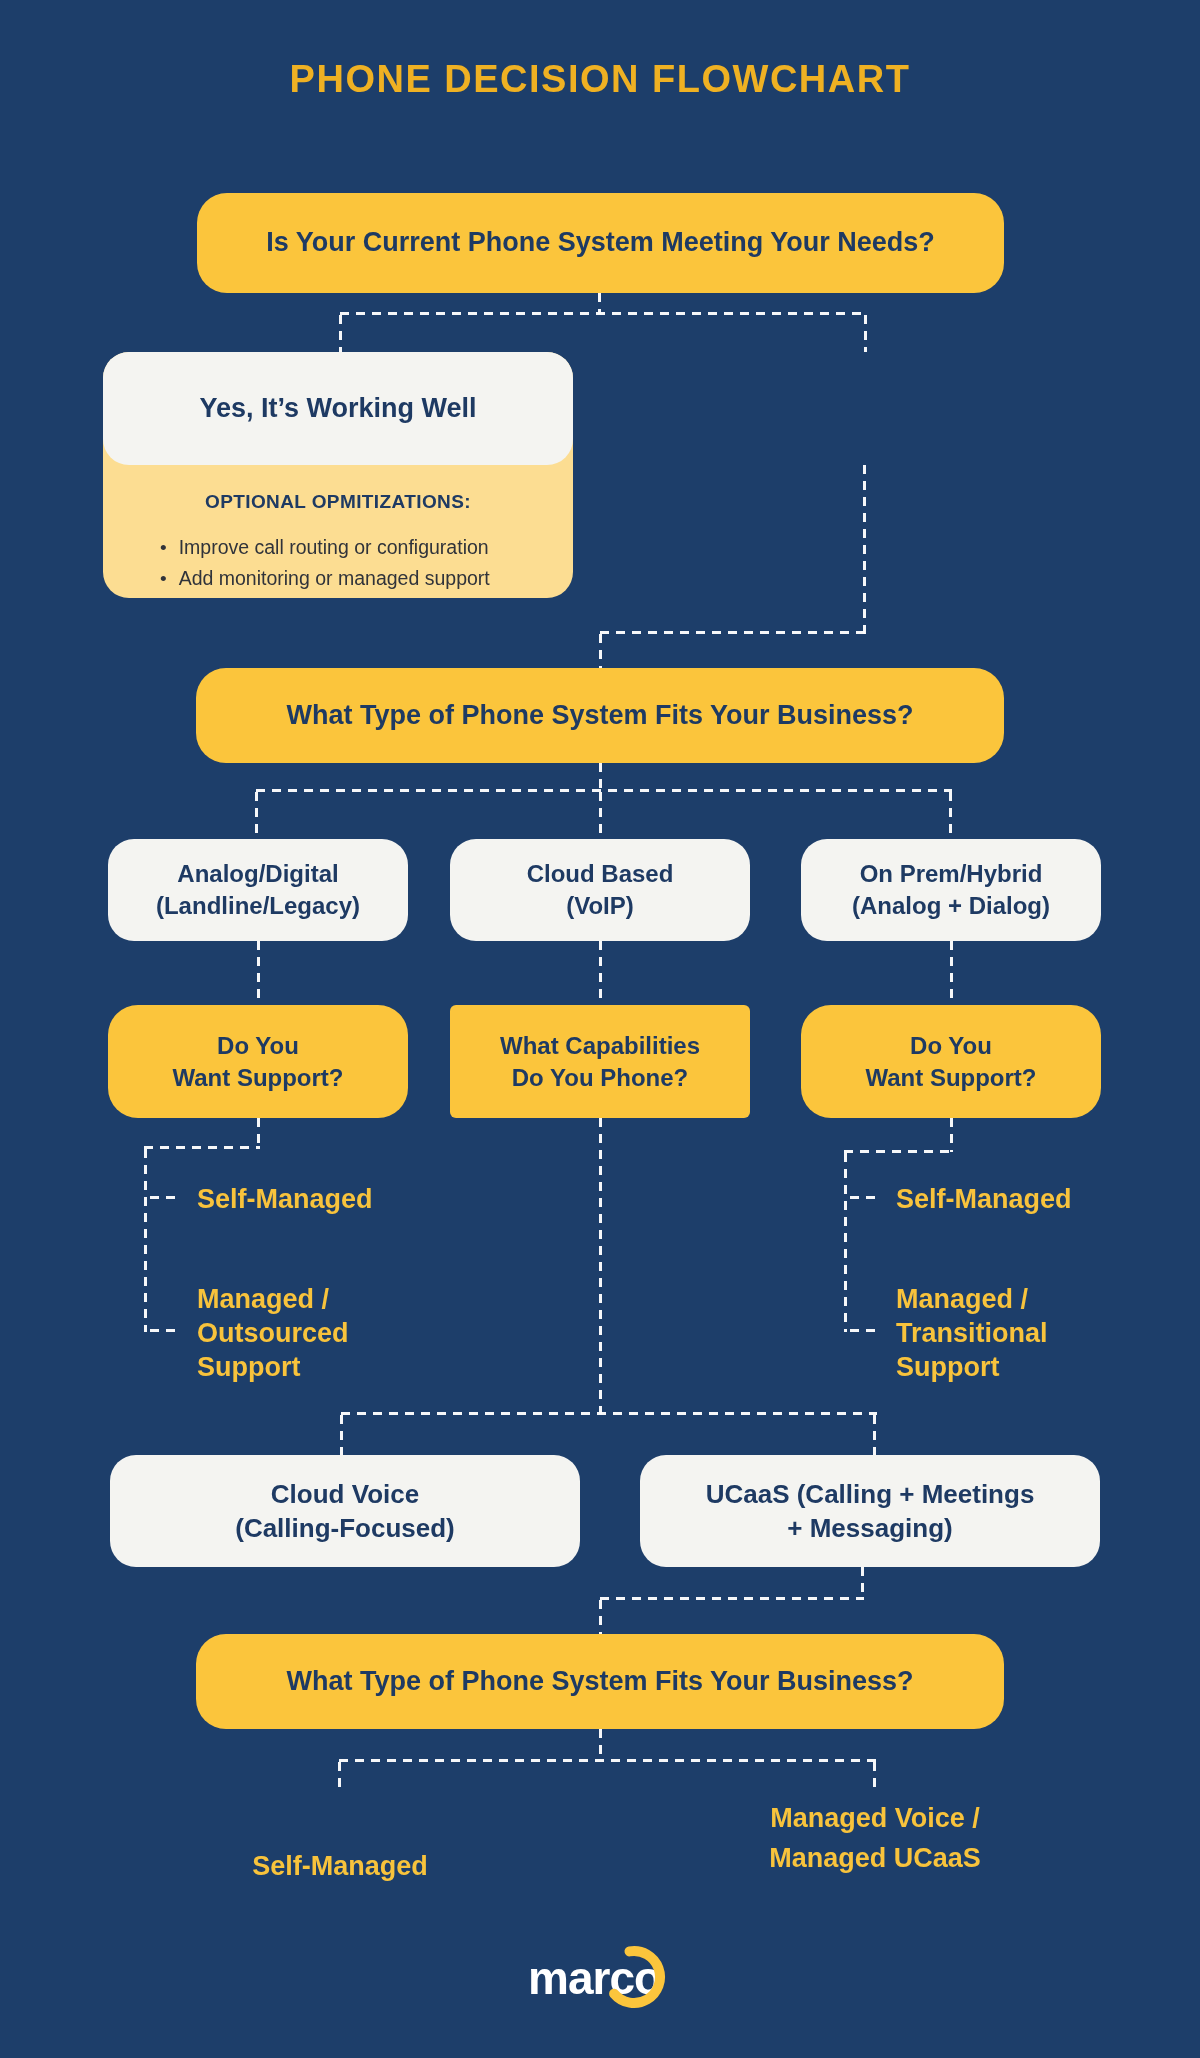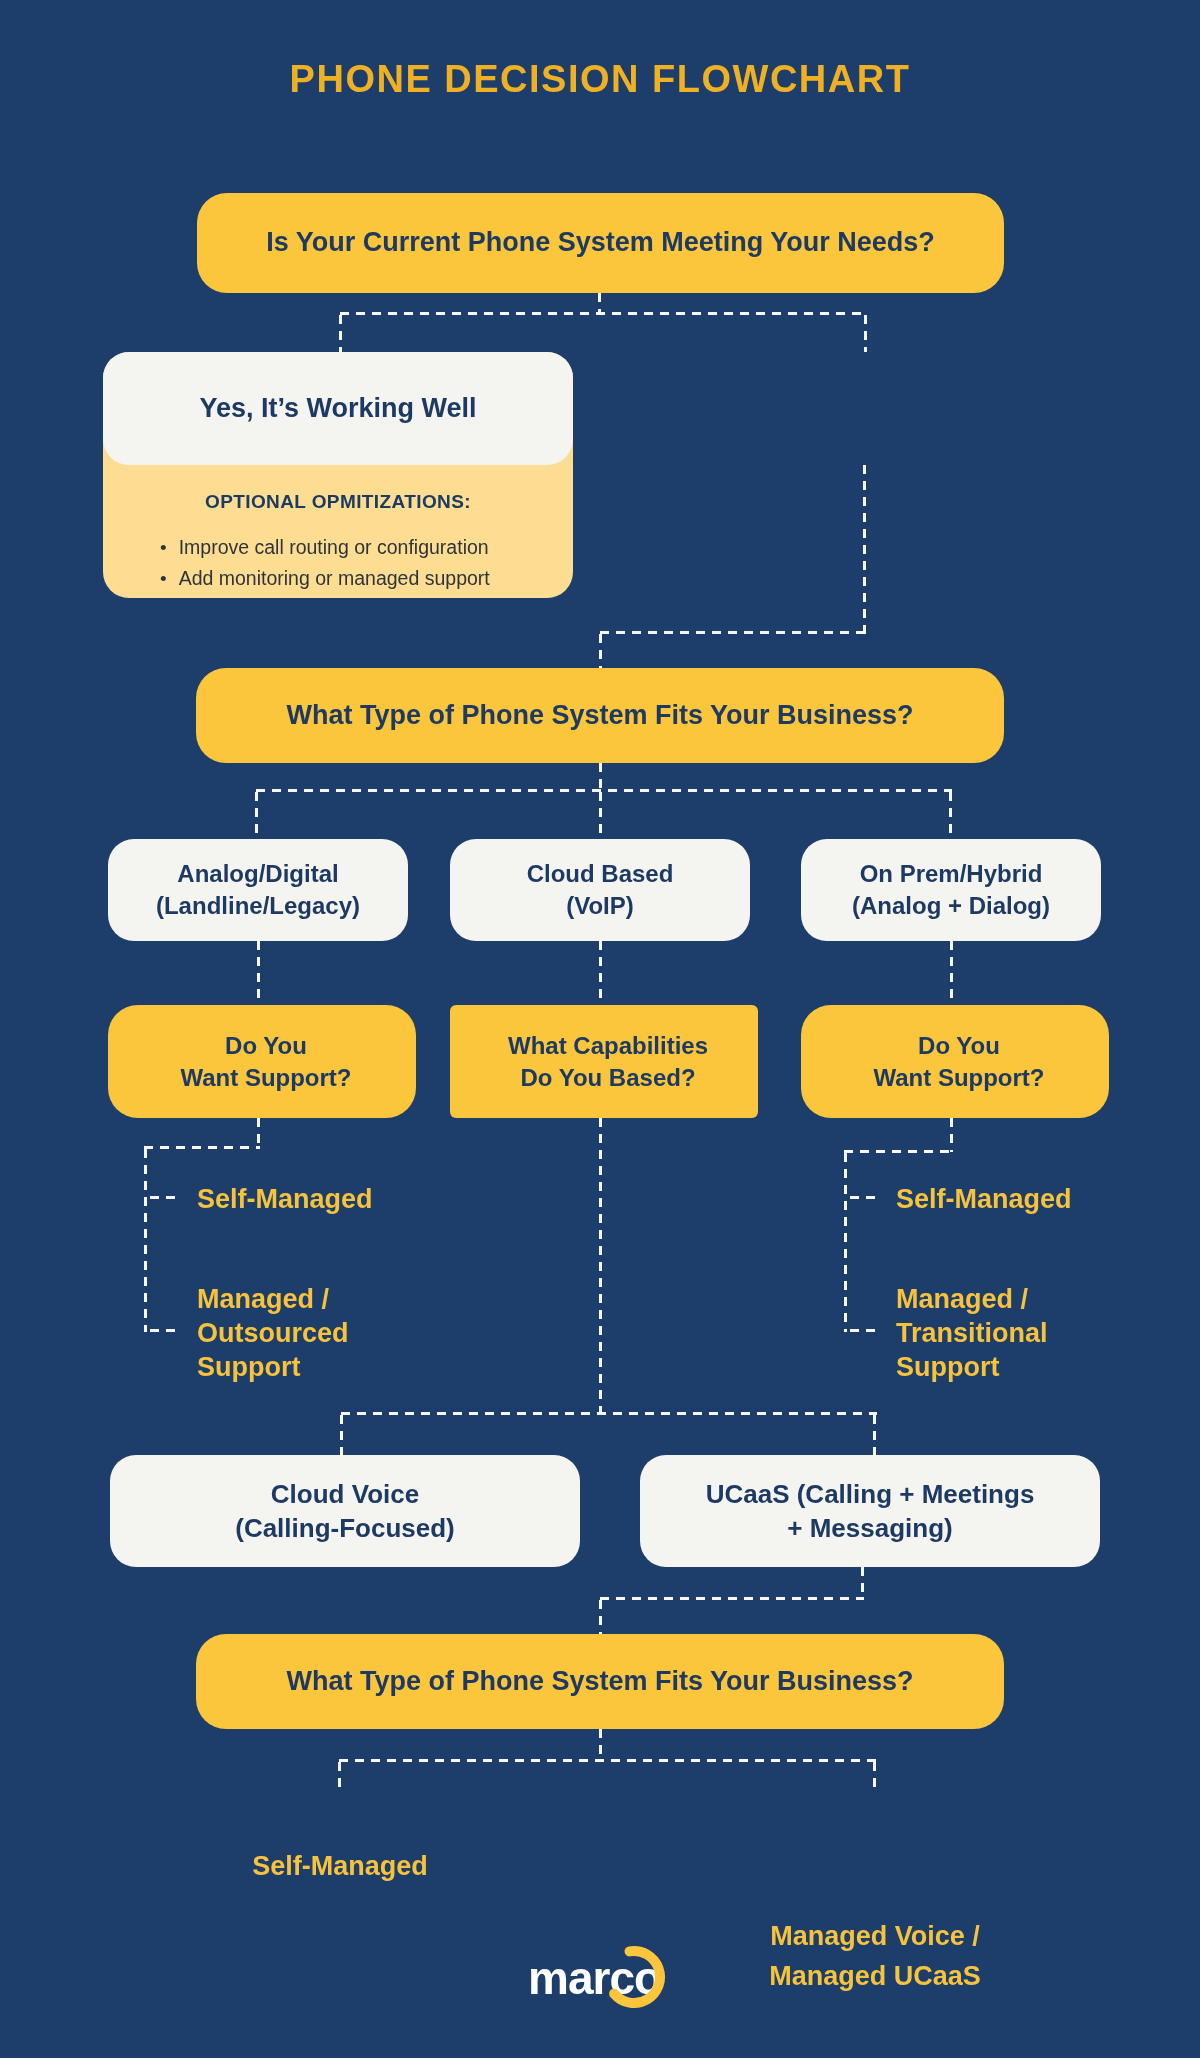--- a/index.html
+++ b/index.html
@@ -22,21 +22,21 @@
     display:flex;flex-direction:column;align-items:center;justify-content:center;
     text-align:center;
     color:#1E3A63;font-weight:700;
     line-height:1.32;
   }
   .box-yellow{background:#FBC53C;border-radius:30px;}
   .box-white{background:#F4F4F1;border-radius:26px;}
   .q-box{font-size:27px;}
   .ans-box{font-size:27px;}
   .type-box{font-size:24px;}
-  .support-box{font-size:24px;padding-left:8px;}
+  .support-box{font-size:24px;}
   .outcome-box{font-size:26px;}
   .pale-panel{
     position:absolute;background:#FCDD92;border-radius:26px;
   }
   .opt-heading{
     position:absolute;text-align:center;
     font-size:19px;font-weight:800;letter-spacing:.4px;
     color:#1E3A63;
   }
   .opt-list{
@@ -123,21 +123,21 @@
   <div class="dash-v" style="left:257px;top:941px;height:64px;"></div>
   <div class="dash-v" style="left:599px;top:941px;height:64px;"></div>
   <div class="dash-v" style="left:950px;top:941px;height:64px;"></div>
 
   <div class="box box-yellow support-box" style="left:108px;top:1005px;width:300px;height:113px;">
     <div>Do You</div>
     <div>Want Support?</div>
   </div>
   <div class="box box-yellow support-box" style="left:450px;top:1005px;width:300px;height:113px;border-radius:6px;">
     <div>What Capabilities</div>
-    <div>Do You Based?</div>
+    <div>Do You Phone?</div>
   </div>
   <div class="box box-yellow support-box" style="left:801px;top:1005px;width:300px;height:113px;">
     <div>Do You</div>
     <div>Want Support?</div>
   </div>
 
   <div class="dash-v" style="left:257px;top:1118px;height:30px;"></div>
   <div class="dash-h" style="left:144px;top:1146px;width:116px;"></div>
   <div class="dash-v" style="left:144px;top:1149px;height:183px;"></div>
   <div class="dash-h" style="left:150px;top:1196px;width:28px;"></div>
@@ -182,21 +182,21 @@
   <div class="box box-yellow q-box" style="left:196px;top:1634px;width:808px;height:95px;">
     <div>What Type of Phone System Fits Your Business?</div>
   </div>
 
   <div class="dash-v" style="left:599px;top:1729px;height:32px;"></div>
   <div class="dash-h" style="left:339px;top:1759px;width:537px;"></div>
   <div class="dash-v" style="left:338px;top:1762px;height:30px;"></div>
   <div class="dash-v" style="left:873px;top:1762px;height:30px;"></div>
 
   <div class="bottom-label" style="left:190px;top:1846px;width:300px;">Self-Managed</div>
-  <div class="bottom-label" style="left:723px;top:1916px;width:304px;">
+  <div class="bottom-label" style="left:723px;top:1798px;width:304px;">
     <div>Managed Voice /</div>
     <div>Managed UCaaS</div>
   </div>
 
   <div class="logo-wrap">
     <svg width="180" height="80" viewBox="0 0 180 80">
       <text x="12" y="56" font-family="Liberation Sans, DejaVu Sans, sans-serif" font-size="46" font-weight="bold" letter-spacing="-1" fill="#FFFFFF">marco</text>
       <path d="M 113.5 13.4 A 26 26 0 1 1 98.1 55.7" fill="none" stroke="#FBC53C" stroke-width="10" stroke-linecap="round"></path>
     </svg>
   </div>

